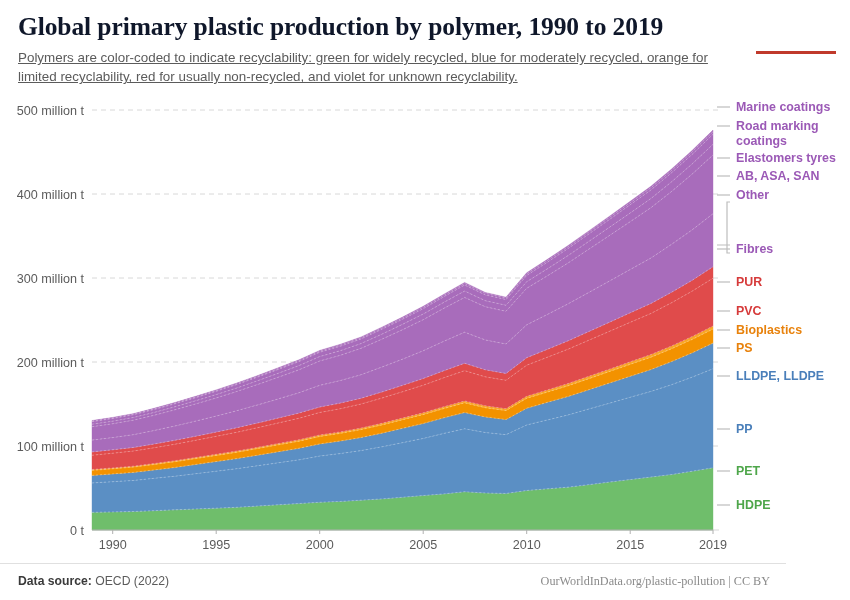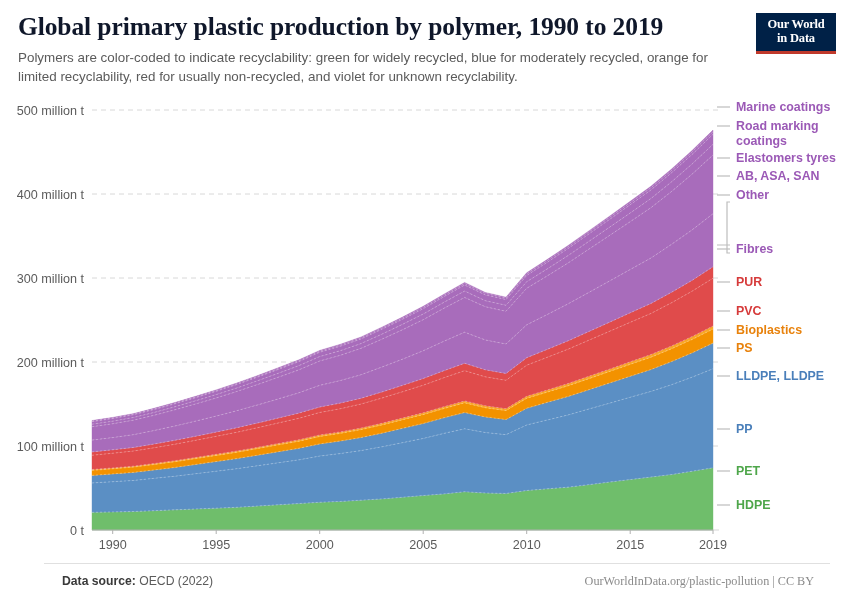--- a/index.html
+++ b/index.html
@@ -23,20 +23,21 @@
     letter-spacing:-0.1px;
     line-height:1.15;
     margin:0;
   }
   .subtitle{
     font-size:13.4px;
     color:#5b5b5b;
     line-height:1.42;
     margin:7px 0 0 0;
     max-width:706px;
+    text-decoration:underline;
   }
 
   
   .owid-logo{
     position:absolute;right:14px;top:13px;
     width:80px;height:40px;
     background:#002147;
     display:flex;flex-direction:column;align-items:center;justify-content:center;
     box-sizing:border-box;
     padding-bottom:3px;
@@ -49,39 +50,35 @@
 
   
   .chart-wrap{position:absolute;left:0;top:95px;width:850px;height:455px;}
   svg.chart{display:block;}
 
   .ytick{font-size:12.6px;fill:#5b5b5b;font-family:"Liberation Sans",sans-serif;}
   .xtick{font-size:12.6px;fill:#5b5b5b;font-family:"Liberation Sans",sans-serif;}
   .leglbl{font-size:12.4px;font-family:"Liberation Sans",sans-serif;font-weight:600;}
 
   
-  .footer{position:absolute;left:0;bottom:0;width:786px;height:36px;border-top:1px solid #e0e0e0;margin-left:44px;}
+  .footer{position:absolute;left:0;bottom:0;width:786px;height:36px;border-top:1px solid #e0e0e0;}
   .footer .src{position:absolute;left:18px;top:10px;font-size:12.2px;color:#5b5b5b;}
   .footer .src b{color:#3a3a3a;font-weight:700;}
   .footer .lic{position:absolute;right:16px;top:10px;font-size:12.2px;color:#8a8a8a;font-family:Liberation Serif, serif;}
 </style>
 </head>
 <body>
 
 <div class="page">
 
   <div class="header">
     <h1 class="title">Global primary plastic production by polymer, 1990 to 2019</h1>
     <p class="subtitle">Polymers are color-coded to indicate recyclability: green for widely recycled, blue for moderately recycled, orange for limited recyclability, red for usually non-recycled, and violet for unknown recyclability.</p>
   </div>
 
-  <div class="owid-logo">
-    <span class="l1">Our World</span>
-    <span class="l2">in Data</span>
-  </div>
   <div class="owid-bar"></div>
 
   <div class="chart-wrap">
     <svg class="chart" id="chart-svg" width="850" height="455">
         <line x1="92" x2="719" y1="435" y2="435" stroke="#d8d8d8" stroke-width="1" stroke-dasharray="none"></line>
         <text x="84" y="439.5" text-anchor="end" class="ytick">0 t</text>
         <line x1="92" x2="719" y1="351" y2="351" stroke="#d8d8d8" stroke-width="1" stroke-dasharray="5,4"></line>
         <text x="84" y="355.5" text-anchor="end" class="ytick">100 million t</text>
         <line x1="92" x2="719" y1="267" y2="267" stroke="#d8d8d8" stroke-width="1" stroke-dasharray="5,4"></line>
         <text x="84" y="271.5" text-anchor="end" class="ytick">200 million t</text>

